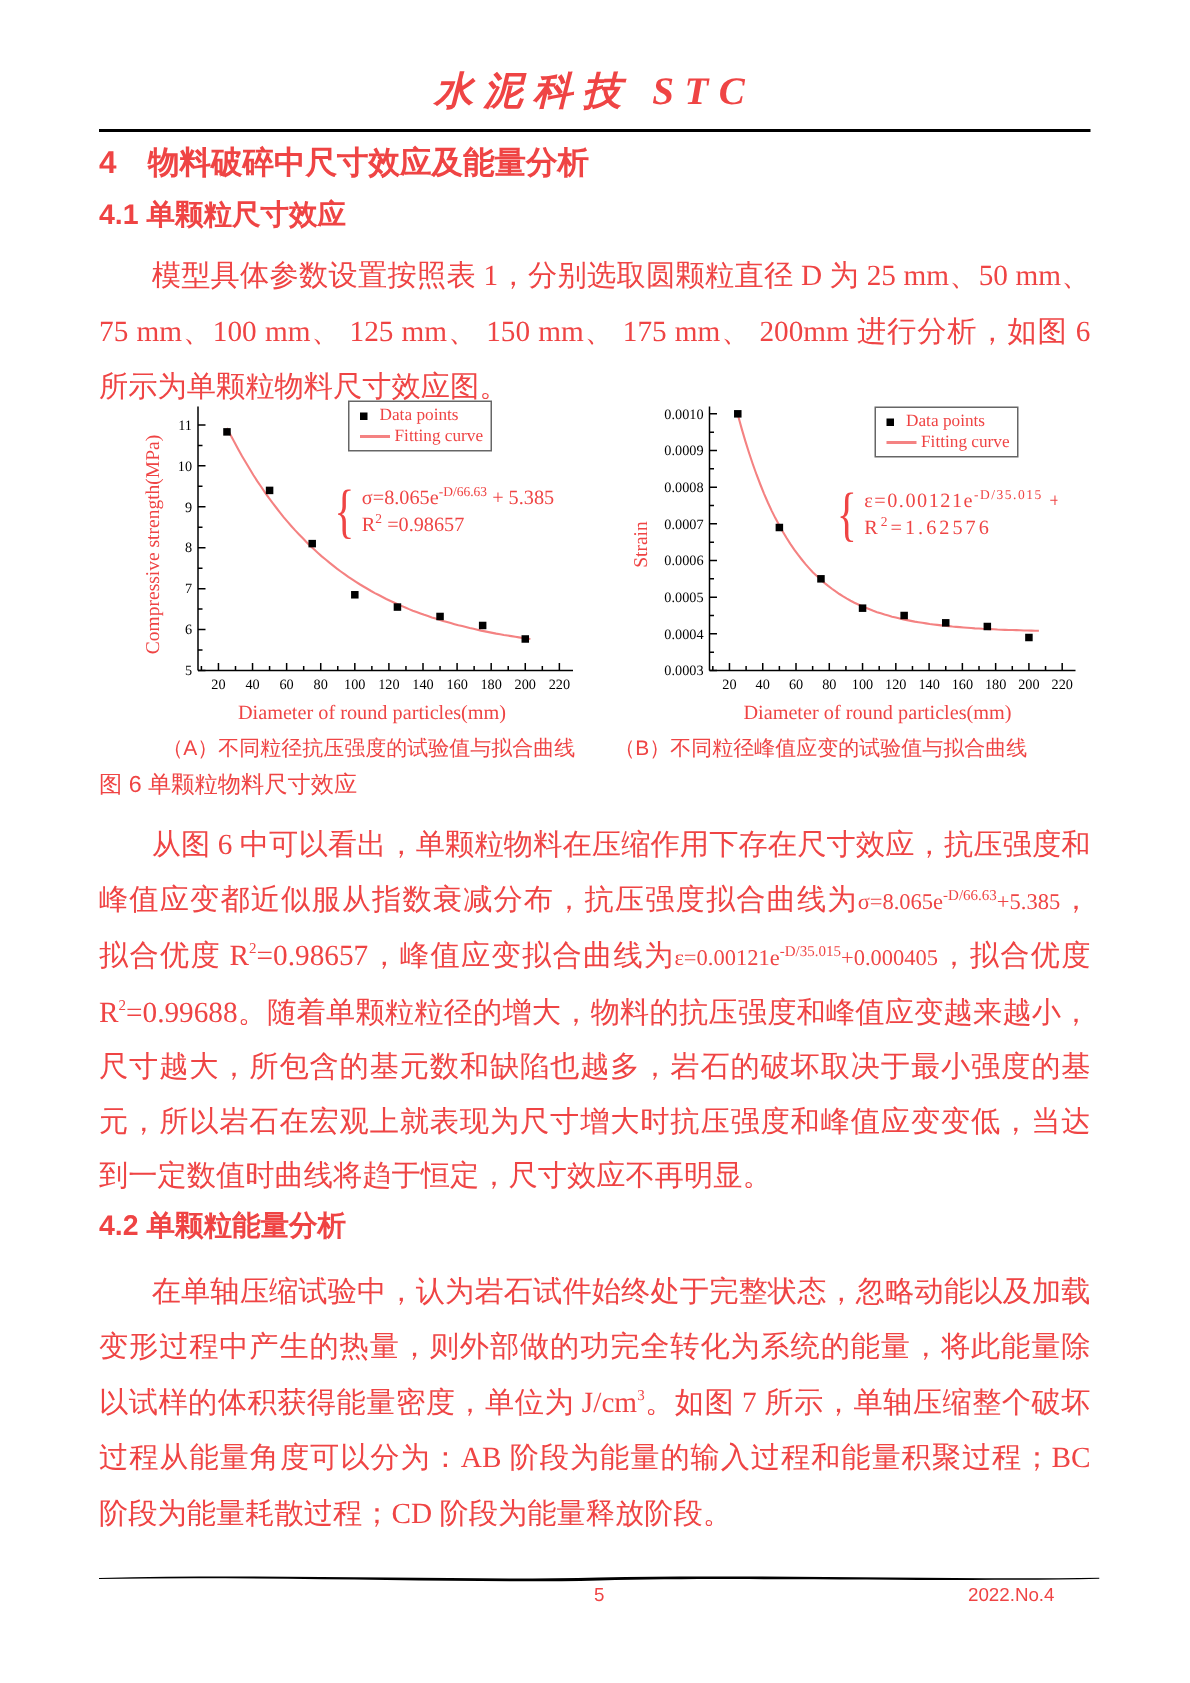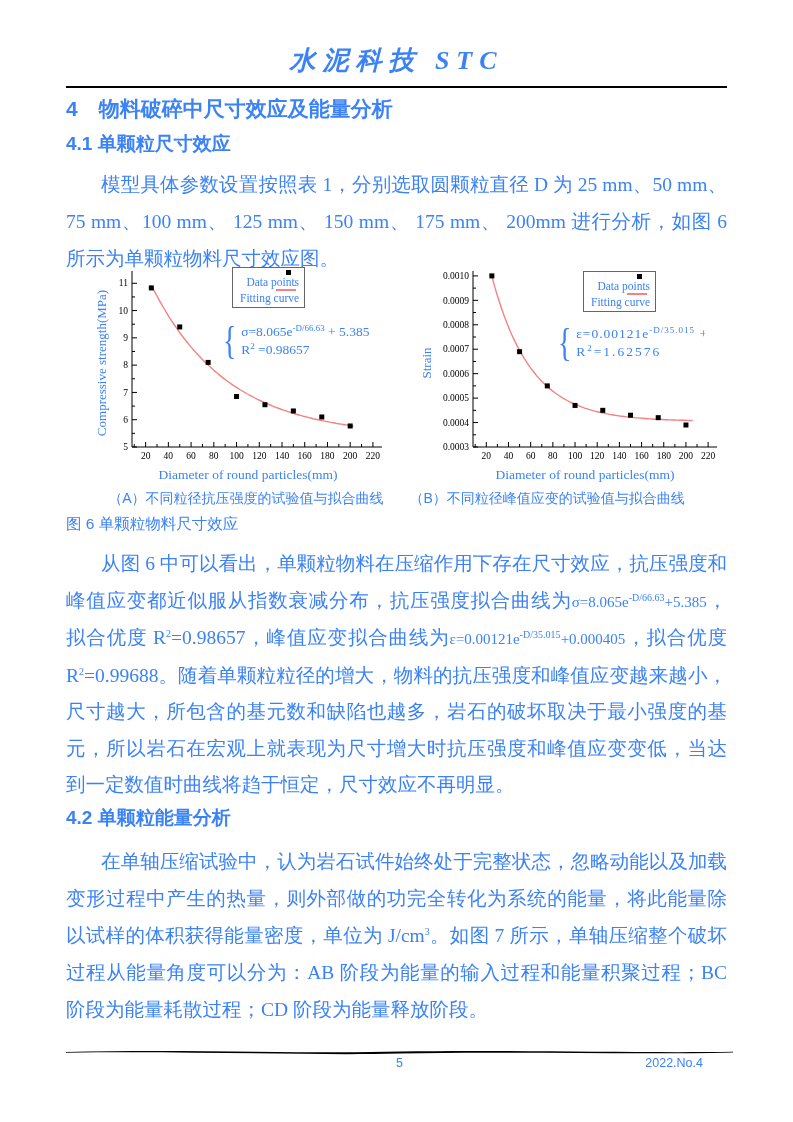--- a/index.html
+++ b/index.html
@@ -1,16 +1,16 @@
 <!DOCTYPE html>
 <html><head>
 <meta charset="utf-8">
 <style>
   html,body{margin:0;padding:0;background:#fff;}
-  .page{position:relative;width:793px;height:1122px;background:#fff;color:#3b82f6;
+  .page{position:relative;width:793px;height:1122px;background:#fff;color:#ef4444;
         font-family:"Liberation Serif",serif;overflow:hidden;}
   .content{margin:0 66px;}
   
   .journal-header{padding-top:46px;border-bottom:2px solid #000;padding-bottom:10px;}
   .journal-title{text-align:center;font-size:26px;line-height:30px;font-style:italic;
                  letter-spacing:7px;font-weight:600;}
   
   .h-main{font-family:"Liberation Sans",sans-serif;font-weight:700;font-size:21px;
           line-height:26px;margin-top:8px;}
   .h-sub{font-family:"Liberation Sans",sans-serif;font-weight:700;font-size:19px;
@@ -21,21 +21,21 @@
   .para.tight{line-height:36.5px;margin-top:11px;}
   .imath{font-size:15px;white-space:nowrap;}
   .imath sup,.rsup{font-size:10px;vertical-align:super;line-height:0;}
   
   .figure-row{display:flex;justify-content:space-between;margin-top:-18px;padding-left:28px;
               height:224px;}
   .chart{position:relative;}
   .chart svg{position:absolute;left:0;top:0;}
   .legend{position:absolute;border:1px solid #666;background:#fff;padding:2px 5px 2px 7px;
           font-size:11.5px;line-height:14px;z-index:3;}
-  .legend-row{display:flex;align-items:flex-end;white-space:nowrap;flex-direction:column;}
+  .legend-row{display:flex;align-items:center;white-space:nowrap;}
   .lg-marker{width:5px;height:5px;background:#000;margin-right:8px;flex:0 0 auto;}
   .lg-line{width:20px;height:2px;background:#f48282;margin-right:3px;flex:0 0 auto;}
   .annot{position:absolute;display:flex;align-items:center;z-index:2;background:transparent;}
   .annot .brace{font-size:40px;font-weight:300;margin-right:2px;transform:scaleX(.7);}
   .annot-line{font-size:13.5px;line-height:18px;white-space:nowrap;}
   .annot-line sup{font-size:9px;vertical-align:super;line-height:0;}
   .annot.wide .annot-line{letter-spacing:1px;}
   .annot.wide{width:150px;overflow:hidden;}
   .xlabel{position:absolute;bottom:0;left:20px;right:12px;text-align:center;font-size:13.5px;}
   .ylabel{position:absolute;width:200px;height:16px;text-align:center;font-size:13px;

